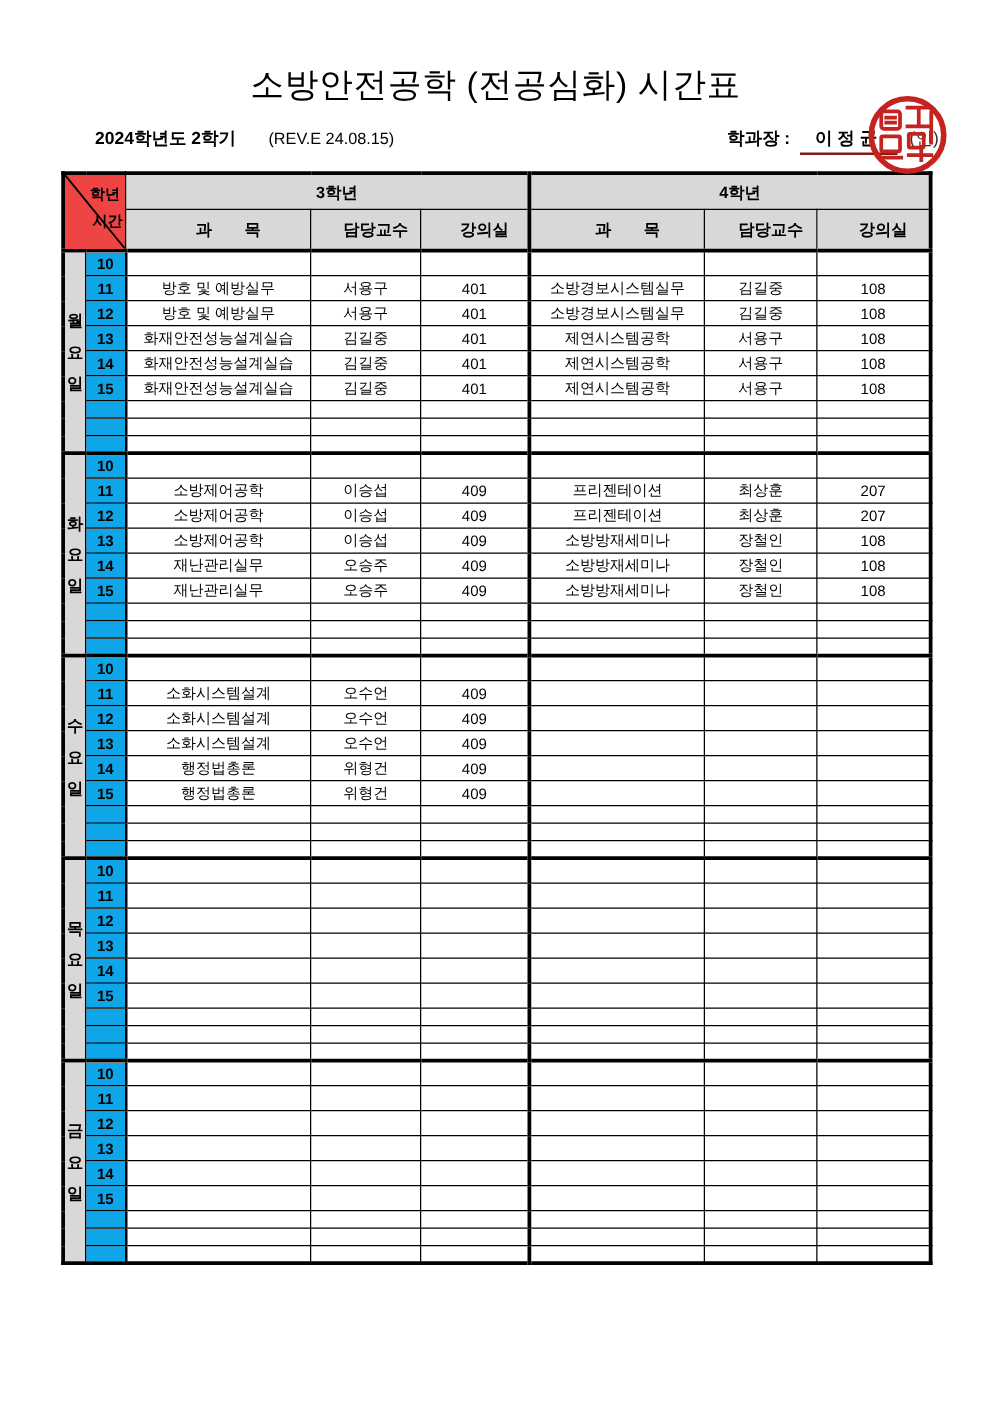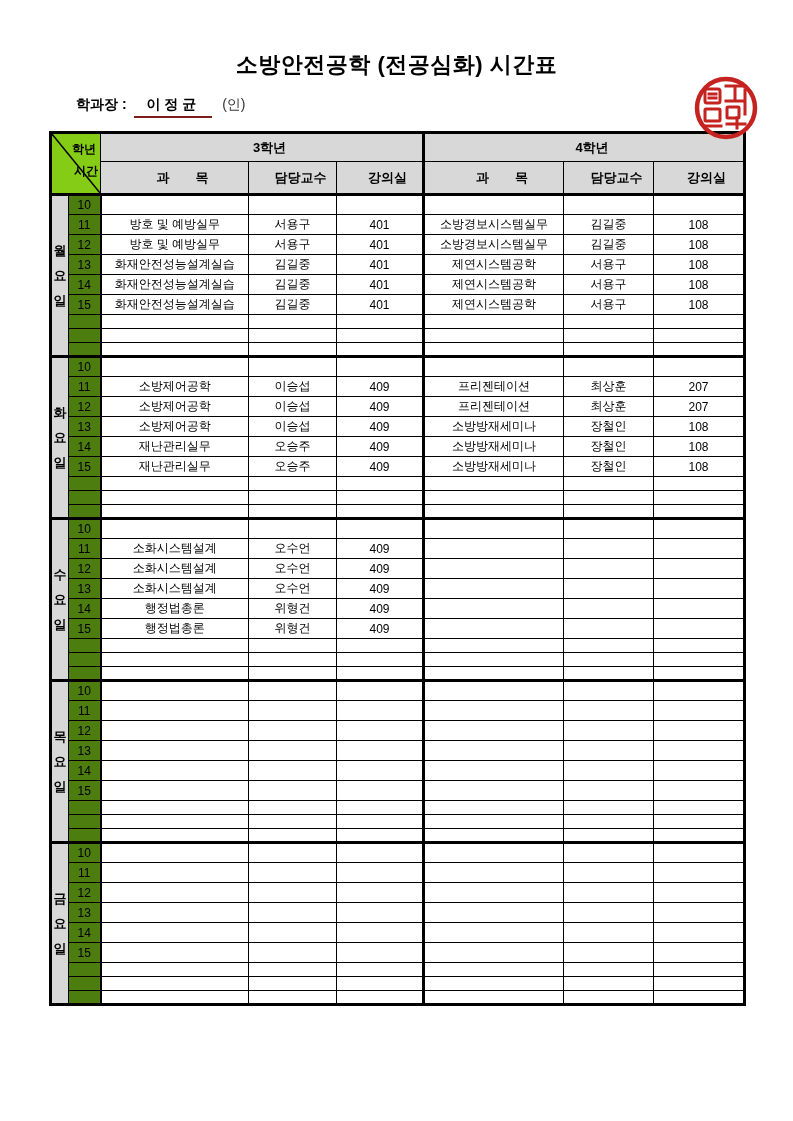--- a/index.html
+++ b/index.html
@@ -7,22 +7,22 @@
   body {
     width: 793px; height: 1121px;
     font-family: "Liberation Sans", "DejaVu Sans", sans-serif;
     color: #000;
     position: relative;
     overflow: hidden;
   }
   .page-title {
     margin-top: 50px;
     text-align: center;
-    font-size: 22px;
-    font-weight: 700;
+    font-size: 27px;
+    font-weight: 400;
     letter-spacing: 0.5px;
   }
   .subheader {
     margin: 16px 42px 0 76px;
     display: flex;
     justify-content: space-between;
     align-items: baseline;
     font-size: 14px;
   }
   .subheader .left .term { font-weight: 700; font-size: 14px; }
@@ -65,21 +65,21 @@
     background: #d8d8d8;
     font-weight: 700;
     font-size: 13px;
     text-align: center;
     padding-left: 16px;
   }
   thead tr.h1 th { height: 29px; }
   thead tr.h2 th { height: 33px; border-top: 1px solid #7f7f7f; margin-left: 16px; }
 
   td.corner {
-    background: #84cc16;
+    background: #ef4444;
     position: relative;
     padding: 0;
   }
   td.corner svg { position: absolute; inset: 0; width: 100%; height: 100%; }
   td.corner .c-tr {
     position: absolute; top: 7px; right: 4px;
     font-size: 12px; font-weight: 700;
   }
   td.corner .c-bl {
     position: absolute; bottom: 13px; left: 2px;
@@ -94,38 +94,42 @@
   td.day-cell {
     background: #d8d8d8;
     text-align: center;
     font-weight: 700;
     font-size: 13px;
     border-right: 1px solid #000;
     vertical-align: middle;
   }
   td.day-cell div { line-height: 25px; }
   td.hour-cell {
-    background: #4d7c0f;
+    background: #0ea5e9;
     text-align: center;
-    font-weight: 400;
+    font-weight: 700;
     font-size: 12px;
     border-right: 2px solid #000;
   }
   td.subject { text-align: center; }
   td.prof    { text-align: center; }
   td.room    { text-align: center; }
   tr.hour-row td  { height: 20px; }
   tr.empty-row td { height: 14px; }
 </style>
 </head>
 <body>
 
 <h1 class="page-title">소방안전공학 (전공심화) 시간표</h1>
 
 <div class="subheader">
+  <div class="left">
+    <span class="term">2024학년도 2학기</span>
+    <span class="rev">(REV.E 24.08.15)</span>
+  </div>
   <div class="right">
     <span>학과장 :</span>
     <span class="sig">이 정 균</span>
     <span class="seal-suffix">(인)</span>
   </div>
 </div>
 
 <svg class="stamp" viewBox="0 0 68 68">
   <g stroke="#c42320" fill="none" stroke-width="3" stroke-linecap="square">
     <circle cx="34" cy="34" r="29" stroke-width="4.5"></circle>

